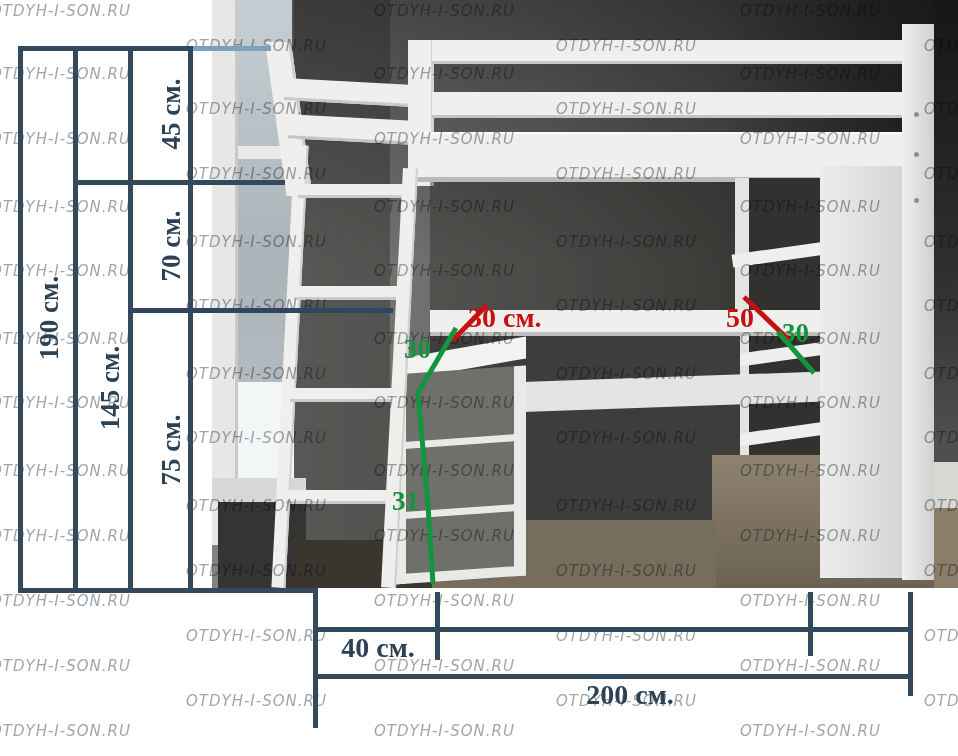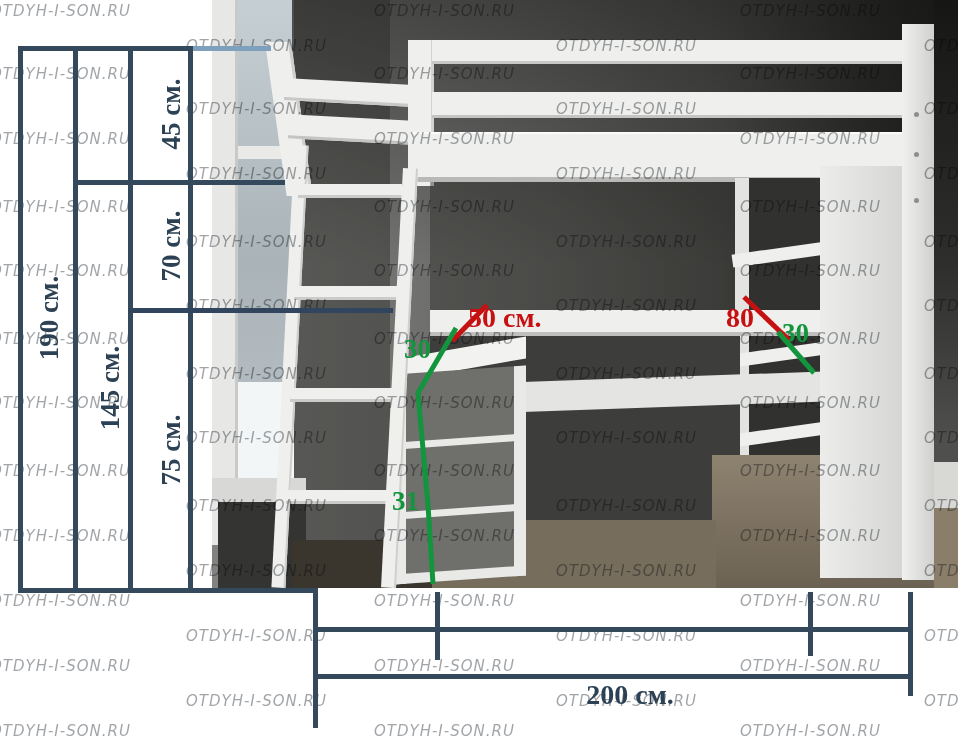--- a/index.html
+++ b/index.html
@@ -189,28 +189,29 @@
   <div class="dimtext rot" style="left:171px;top:246px;">70 см.</div>
   <div class="dimtext rot" style="left:171px;top:450px;">75 см.</div>
 
   <svg width="958" height="756" style="left:0;top:0;pointer-events:none;">
     <path d="M487,305 L452,341" stroke="#c51111" stroke-width="5" fill="none"></path>
     <path d="M456,328 L418,393 L428,505 L433,584" stroke="#13953e" stroke-width="5" fill="none" stroke-linejoin="round"></path>
     <path d="M744,297 L790,341" stroke="#c51111" stroke-width="5" fill="none"></path>
     <path d="M778,332 L814,373" stroke="#13953e" stroke-width="5" fill="none"></path>
   </svg>
 
-  <div class="dimtext red" style="left:468px;top:302px;">50 см.</div>
+  <div class="dimtext red" style="left:468px;top:302px;">30 см.</div>
   <div class="dimtext green" style="left:404px;top:334px;">30</div>
   <div class="dimtext green" style="left:392px;top:486px;">31</div>
-  <div class="dimtext red" style="left:726px;top:302px;">80</div>
+  <div class="dimtext red" style="left:726px;top:302px;">50</div>
   <div class="dimtext green" style="left:782px;top:318px;">30</div>
 
   <div class="vline" style="left:313px;top:592px;height:136px;"></div>
   <div class="vline" style="left:435px;top:592px;height:68px;"></div>
   <div class="vline" style="left:808px;top:592px;height:64px;"></div>
   <div class="vline" style="left:908px;top:592px;height:104px;"></div>
   <div class="hline" style="left:313px;top:627px;width:600px;"></div>
   <div class="hline" style="left:313px;top:674px;width:600px;"></div>
 
+  <div class="dimtext botlab" style="left:318px;top:632px;width:120px;">40 см.</div>
   <div class="dimtext botlab" style="left:350px;top:679px;width:560px;">200 см.</div>
 
 </div>
 
 </body></html>

